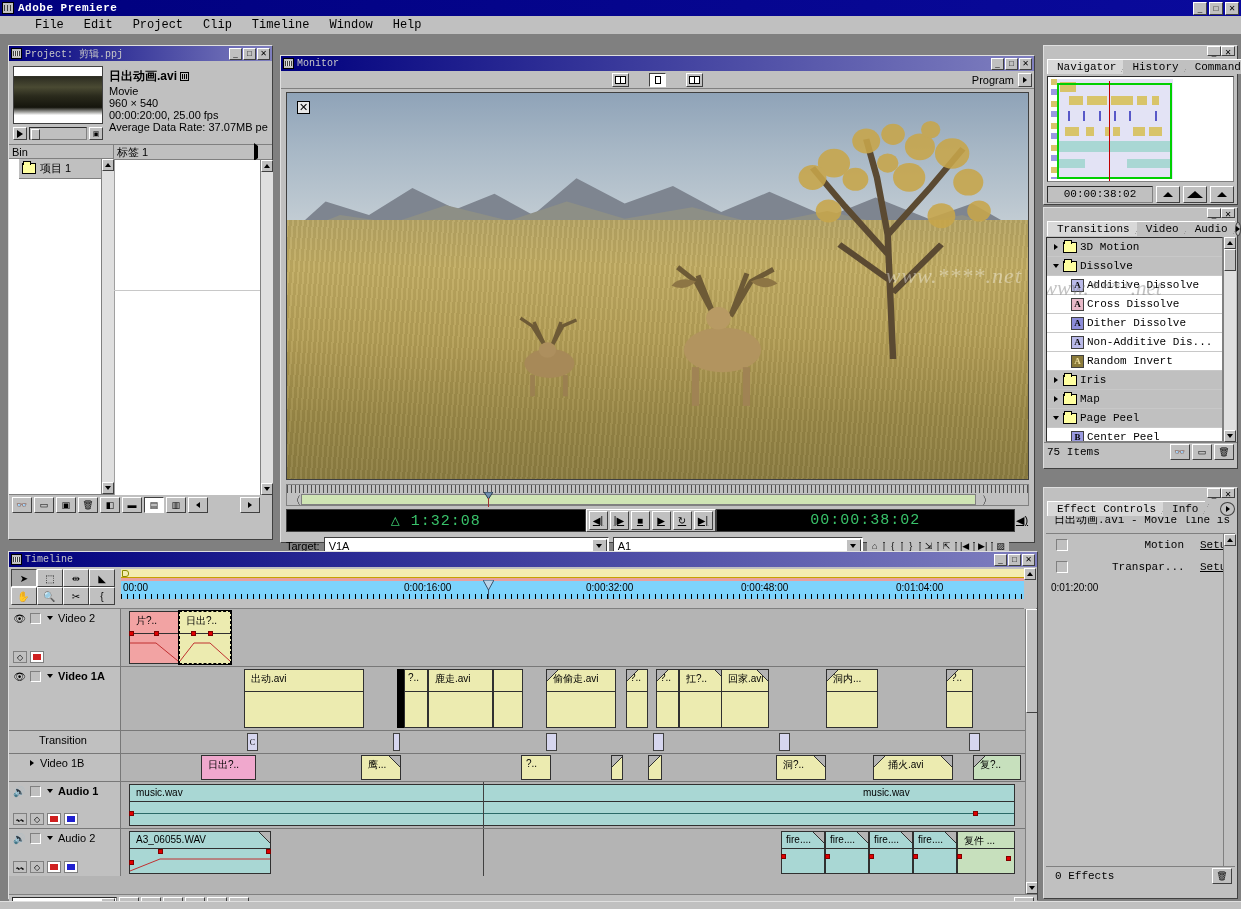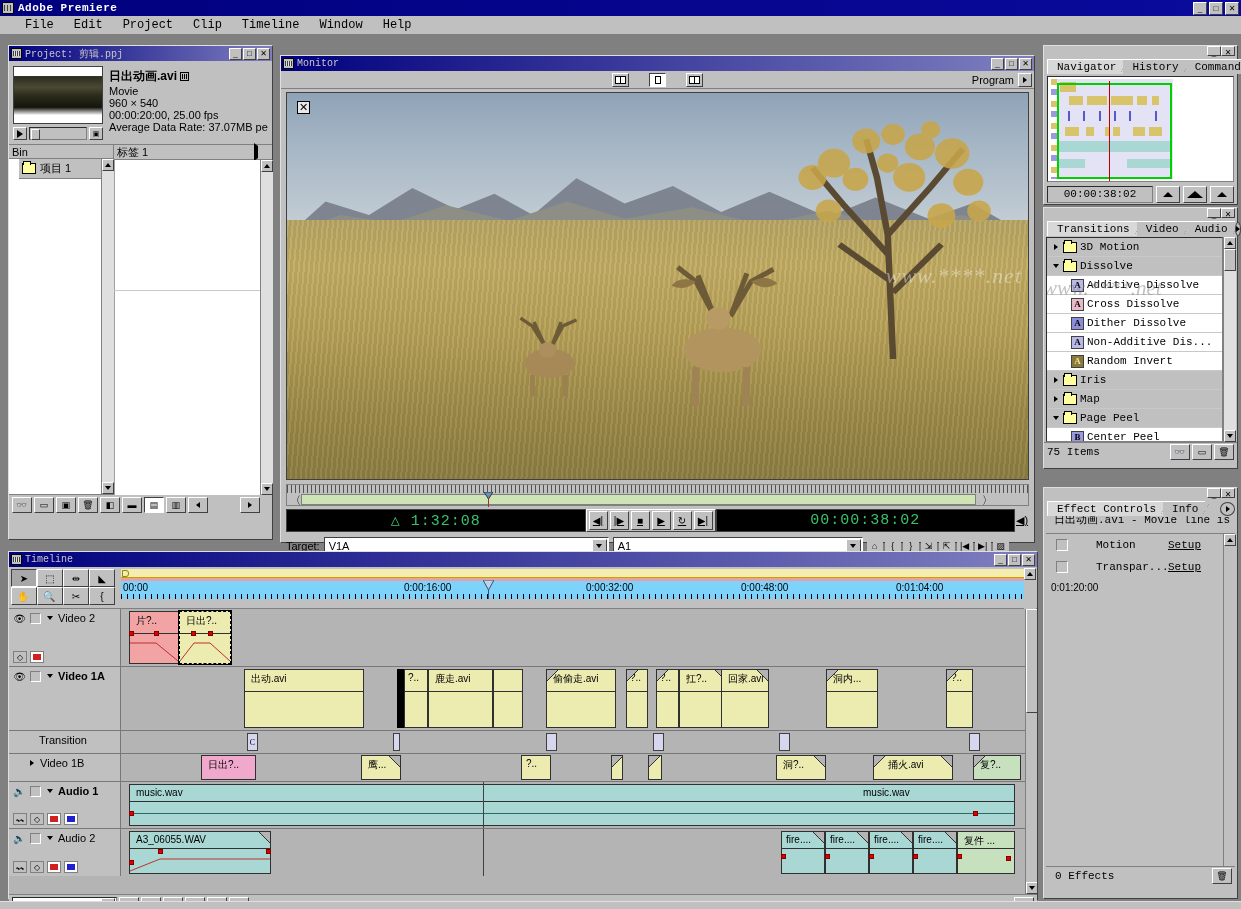--- a/index.html
+++ b/index.html
@@ -35,21 +35,21 @@
     border-top:1px solid #fff;border-left:1px solid #fff;
     border-right:1px solid #404040;border-bottom:1px solid #404040;
     font-size:8px;line-height:11px;text-align:center;color:#000;
     font-family:"Liberation Sans",sans-serif;
   }
 
   
   .menubar{
     position:absolute;left:0;top:16px;width:1241px;height:19px;
     background:#c0c0c0;border-bottom:1px solid #808080;
-    display:flex;align-items:center;padding-left:15px;gap:0;
+    display:flex;align-items:center;padding-left:25px;gap:0;
   }
   .menuitem{
     padding:2px 10px;font-size:12px;font-family:"Liberation Mono",monospace;
     color:#000;cursor:default;
   }
 
   
   .panel{position:absolute;background:#c0c0c0;
     border-top:1px solid #dfdfdf;border-left:1px solid #dfdfdf;
     border-right:1px solid #404040;border-bottom:1px solid #404040;}
@@ -220,21 +220,21 @@
   .fx-ic{width:13px;height:13px;border:1px solid #404040;display:flex;align-items:center;justify-content:center;
     font-size:9px;font-weight:bold;font-family:"Liberation Serif",serif;color:#000;flex:0 0 auto;}
   .tr-foot{height:19px;display:flex;align-items:center;gap:2px;padding:0 3px;border-top:1px solid #808080;}
   .tr-count{flex:1;font-size:11px;font-family:"Liberation Mono",monospace;}
   .tr-wm{position:absolute;left:-4px;top:38px;font-size:21px;color:rgba(120,120,120,.45);
     font-style:italic;font-family:"Liberation Serif",serif;white-space:nowrap;pointer-events:none;}
 
   .fx-head{margin:1px 2px 0 2px;height:17px;background:#c0c0c0;display:flex;align-items:center;
     padding-left:8px;font-size:11px;font-family:"Liberation Mono",monospace;border-bottom:1px solid #808080;}
   .fx-body{margin:0 2px;height:350px;background:#c0c0c0;position:relative;}
-  .fx-row{height:22px;display:flex;align-items:center;gap:0;padding-left:10px;}
+  .fx-row{height:22px;display:flex;align-items:center;gap:16px;padding-left:10px;text-align:right;}
   .chk{width:12px;height:12px;background:#c0c0c0;border-top:1px solid #808080;border-left:1px solid #808080;
     border-right:1px solid #fff;border-bottom:1px solid #fff;margin-right:28px;}
   .fx-name{width:72px;font-size:11px;font-family:"Liberation Mono",monospace;}
   .fx-setup{font-size:11px;font-family:"Liberation Mono",monospace;text-decoration:underline;}
   .fx-sb{position:absolute;right:0;top:0;width:12px;bottom:0;background:#c0c0c0;border-left:1px solid #808080;}
   .fx-foot{position:absolute;left:0;right:0;bottom:0;height:18px;background:#c0c0c0;
     border-top:1px solid #808080;display:flex;align-items:center;padding:0 3px;}
   .fx-count{flex:1;font-size:11px;font-family:"Liberation Mono",monospace;padding-left:6px;}
 
   

